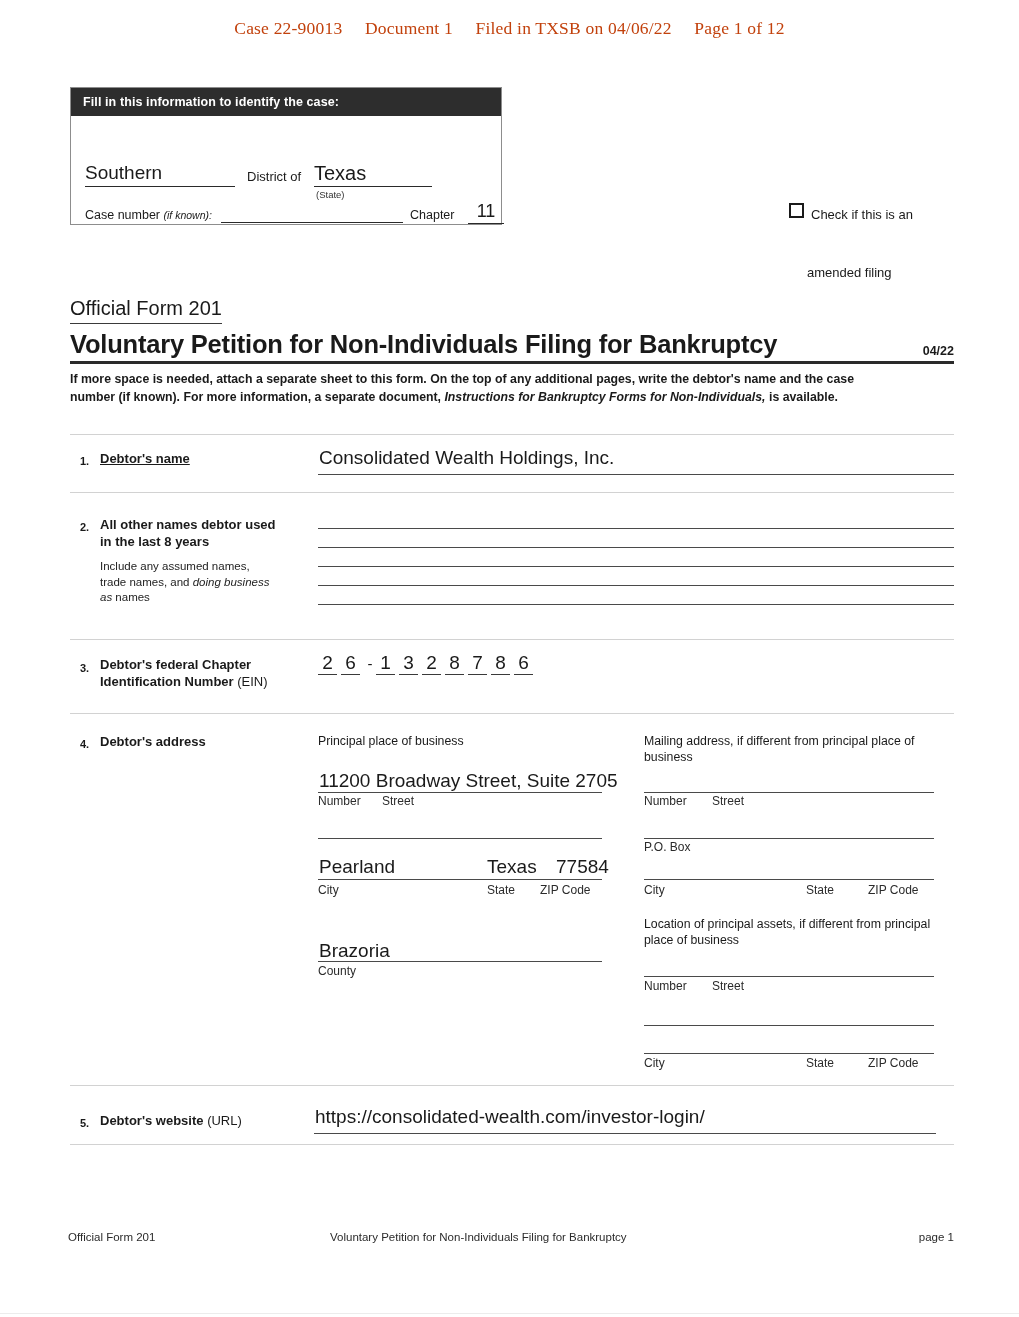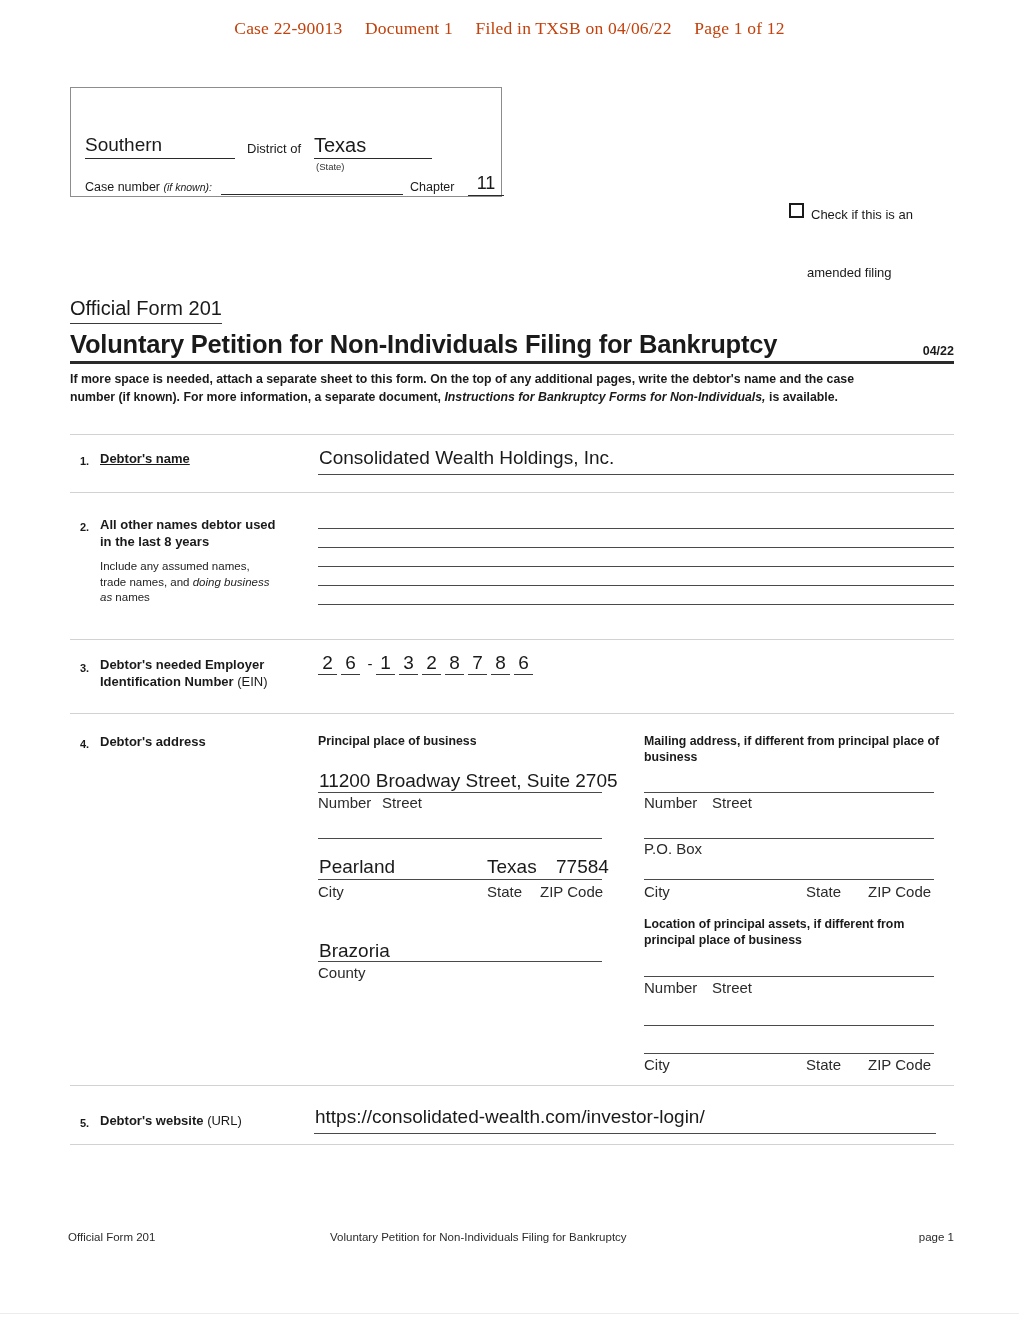--- a/index.html
+++ b/index.html
@@ -268,26 +268,26 @@
     text-align: center;
     font-size: 15px;
     vertical-align: bottom;
     line-height: 23px;
   }
 
   
   .col-head {
     position: absolute;
     font-size: 12.3px;
-    font-weight: bold;
+    font-weight: normal;
     line-height: 16px;
   }
   .sub-lbl {
     position: absolute;
-    font-size: 15px;
+    font-size: 12px;
     color: #2b2b2b;
     white-space: nowrap;
   }
 
   
   .footer {
     position: absolute;
     left: 68px;
     top: 1231px;
     width: 886px;
@@ -309,20 +309,21 @@
 <body>
 
 <div class="ecf-header">
   <span>Case 22-90013</span>
   <span>Document 1</span>
   <span>Filed in TXSB on 04/06/22</span>
   <span>Page 1 of 12</span>
 </div>
 
 <div class="case-box">
+  <div class="case-box-bar">Fill in this information to identify the case:</div>
   <div class="case-box-body">
 
     <div class="district-row">
       <div class="fld-district">Southern</div>
       <div class="lbl-district-of">District of</div>
       <div class="fld-state">Texas</div>
       <div class="lbl-state-sub">(State)</div>
     </div>
 
     <div class="casenum-row">
@@ -377,21 +378,21 @@
 <div class="answer-line" style="left:318px; top:528px; width:636px;"></div>
 <div class="answer-line" style="left:318px; top:547px; width:636px;"></div>
 <div class="answer-line" style="left:318px; top:566px; width:636px;"></div>
 <div class="answer-line" style="left:318px; top:585px; width:636px;"></div>
 <div class="answer-line" style="left:318px; top:604px; width:636px;"></div>
 
 <div class="divider" style="top:639px;"></div>
 
 <div class="item-num" style="left:80px; top:662px;">3.</div>
 <div class="item-label" style="left:100px; top:656px; width:215px;">
-  <span>Debtor's needed Employer</span><br>
+  <span>Debtor's federal Chapter</span><br>
   <span>Identification Number</span><span class="nb"> (EIN)</span>
 </div>
 
 <div class="ein-group">
   <span class="ein-digit">2</span><span class="ein-digit">6</span><span class="ein-dash">-</span><span class="ein-digit">1</span><span class="ein-digit">3</span><span class="ein-digit">2</span><span class="ein-digit">8</span><span class="ein-digit">7</span><span class="ein-digit">8</span><span class="ein-digit">6</span>
 </div>
 
 <div class="divider" style="top:713px;"></div>
 
 <div class="item-num" style="left:80px; top:738px;">4.</div>

